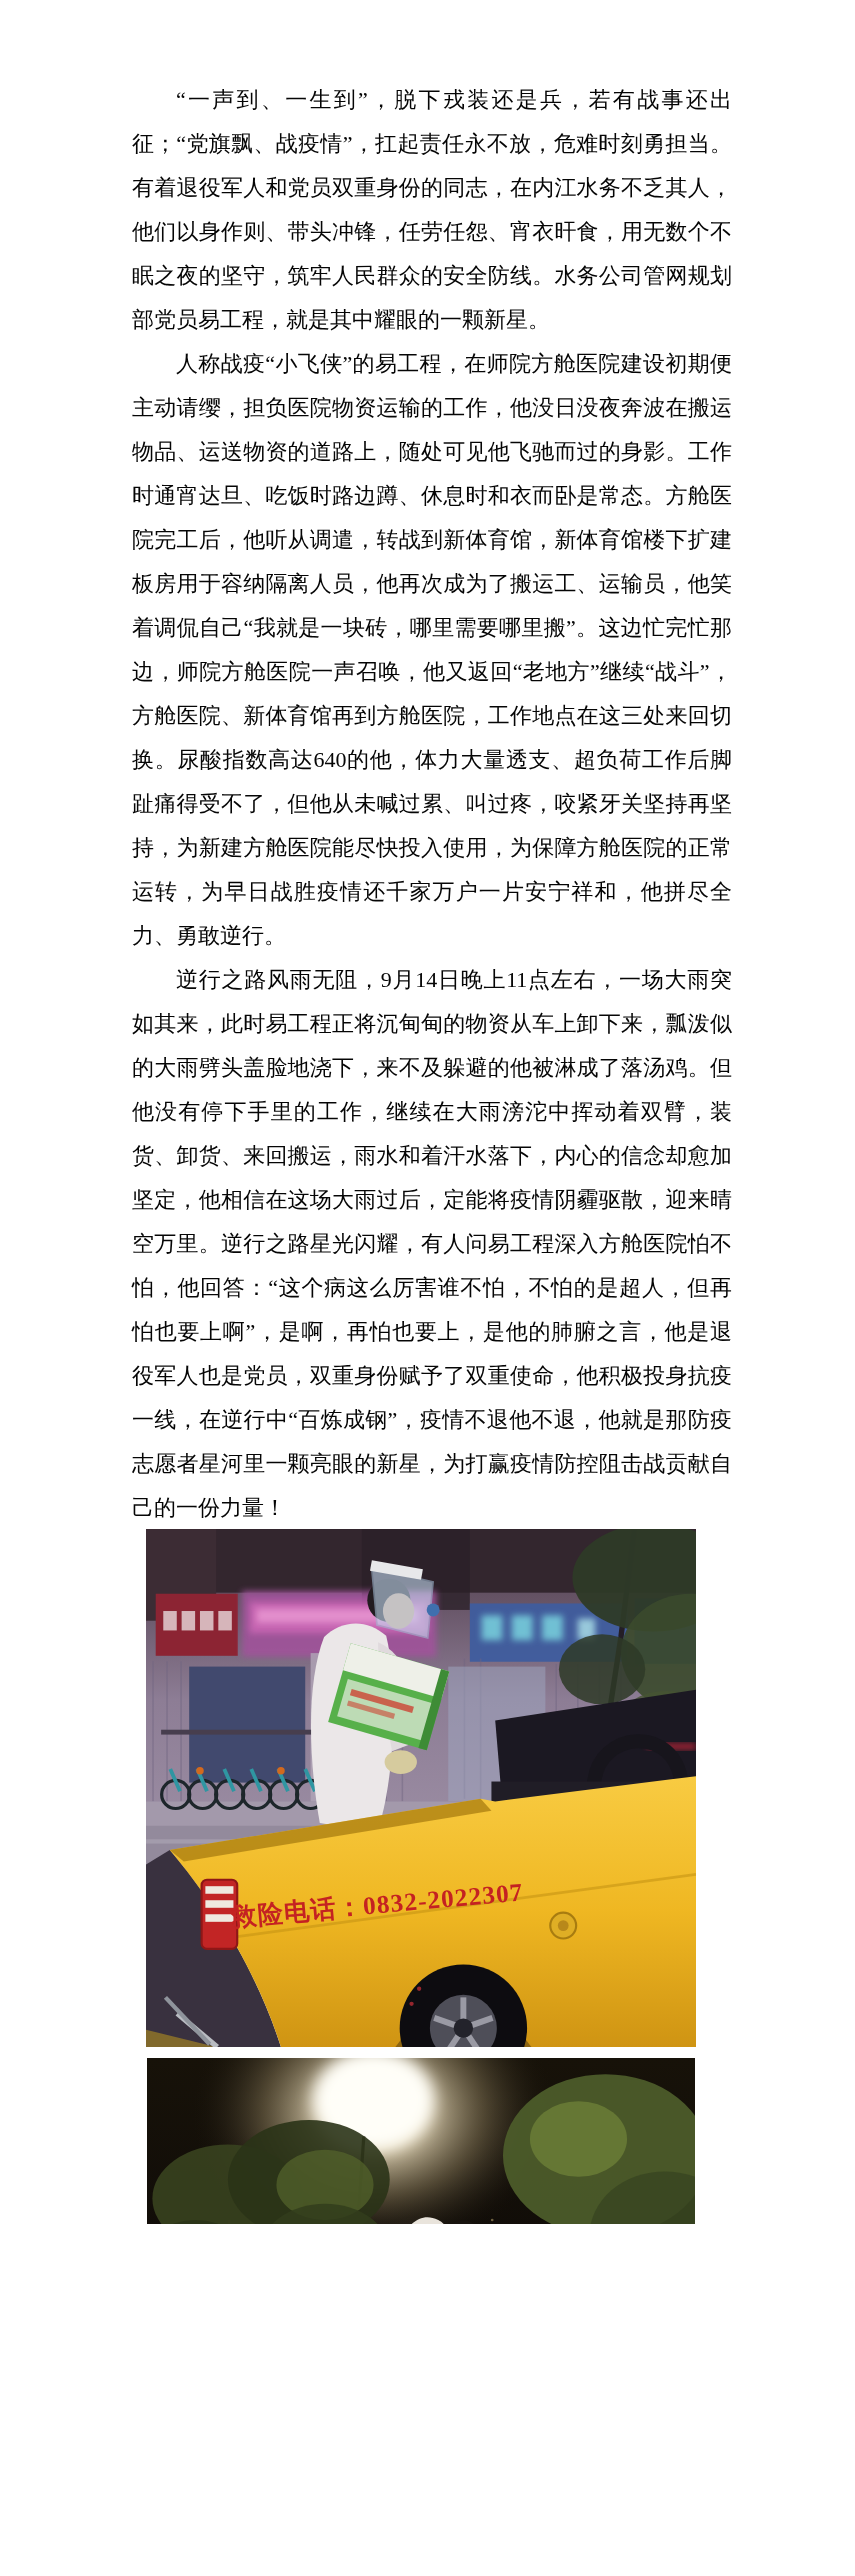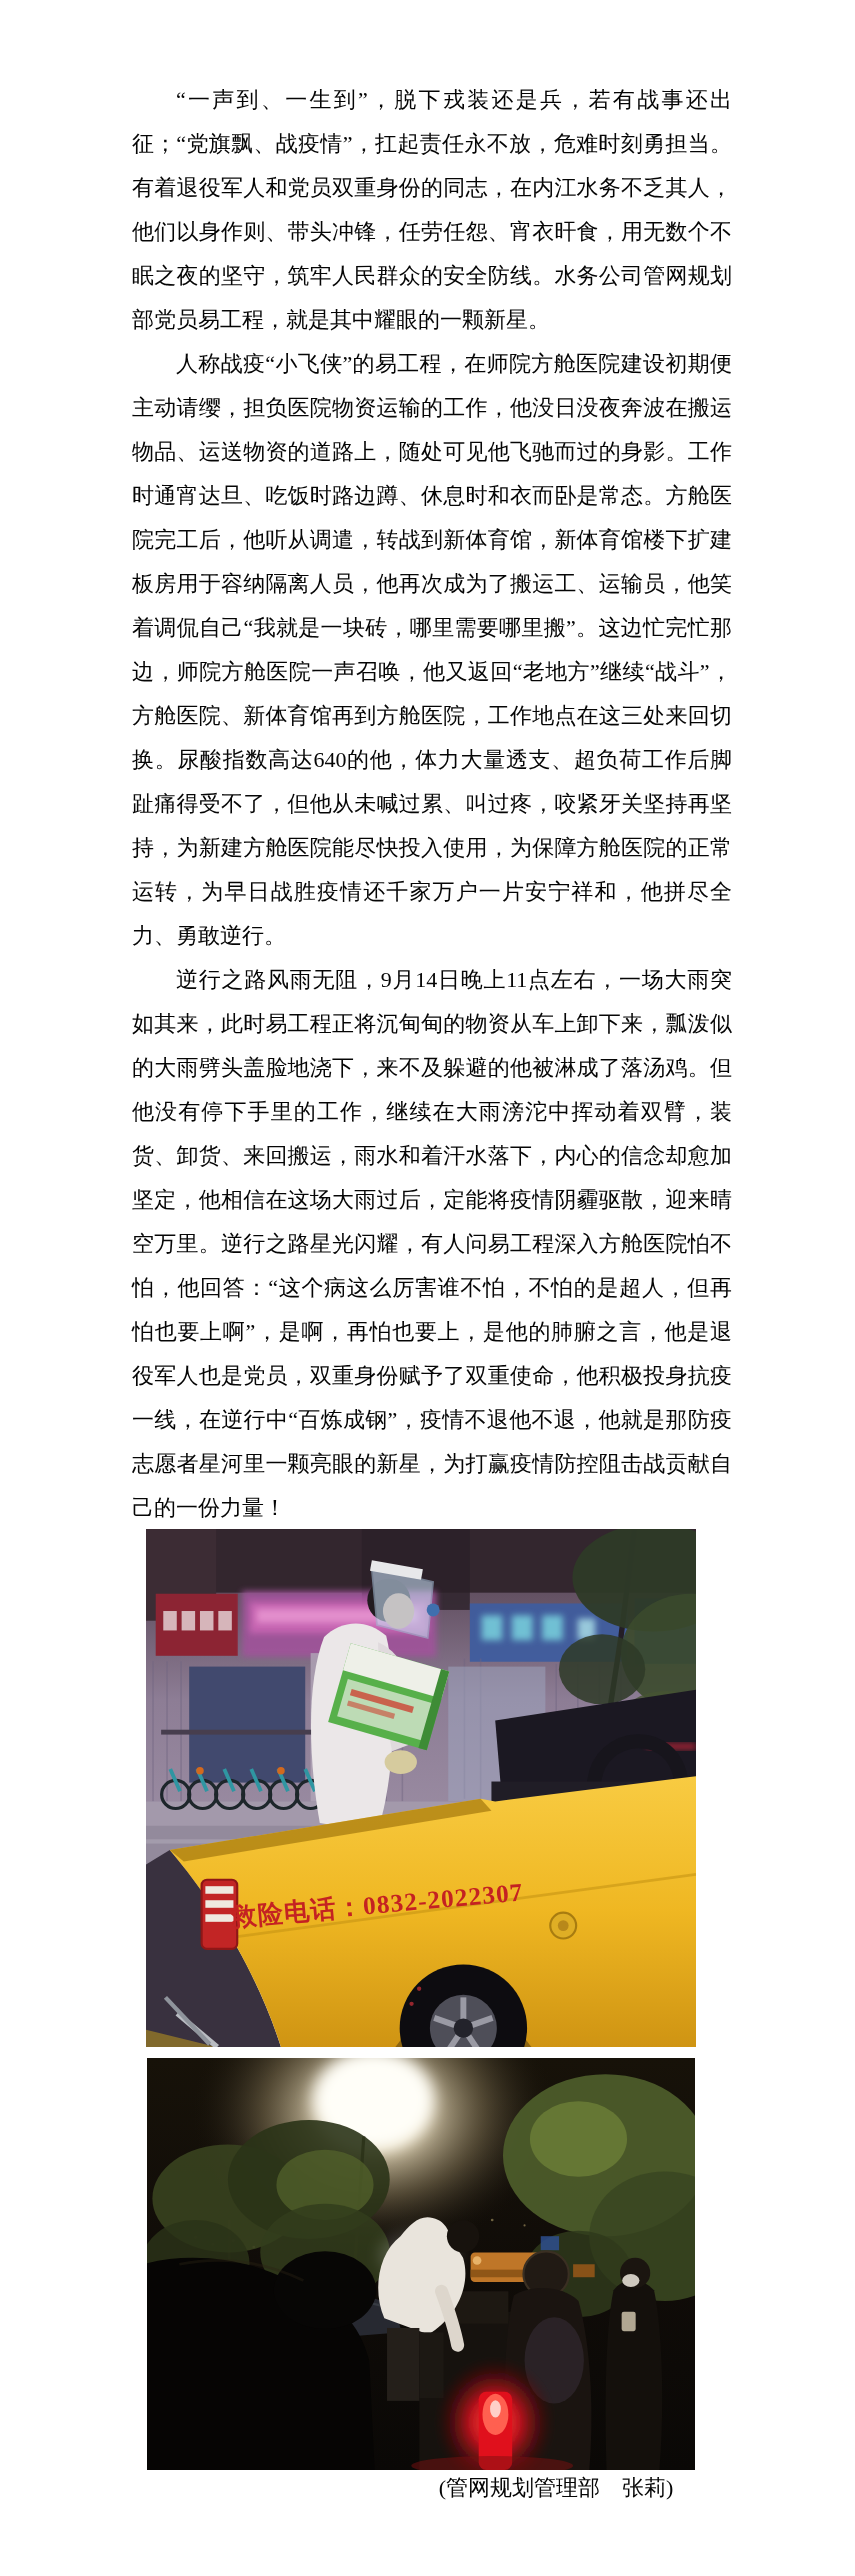--- a/index.html
+++ b/index.html
@@ -1,20 +1,20 @@
 <!DOCTYPE html>
 <html style="font-size:8.6px"><head>
 <meta charset="utf-8">
 <style>
   html,body{margin:0;padding:0;}
   body{
     width:856px;height:2576px;background:#ffffff;position:relative;
     font-family:"Liberation Serif","DejaVu Serif",serif;
   }
-  .page{position:absolute;left:0;top:0;width:856px;height:2576px;background:#ffffff;overflow:hidden;}
+  .page{position:absolute;left:0;top:0;width:856px;height:2224px;background:#ffffff;overflow:hidden;}
   .article{
     position:absolute;left:132px;top:78px;width:600px;
     font-size:22px;line-height:44px;color:#050505;
     text-align:justify;text-justify:inter-ideograph;
   }
   .article p{margin:0;padding:0;text-indent:2em;}
   .photo{position:absolute;display:block;}
   .photo svg{display:block;width:100%;height:100%;}
   #photo1{left:146px;top:1529px;width:550px;height:518px;}
   #photo2{left:147px;top:2058px;width:548px;height:412px;}

